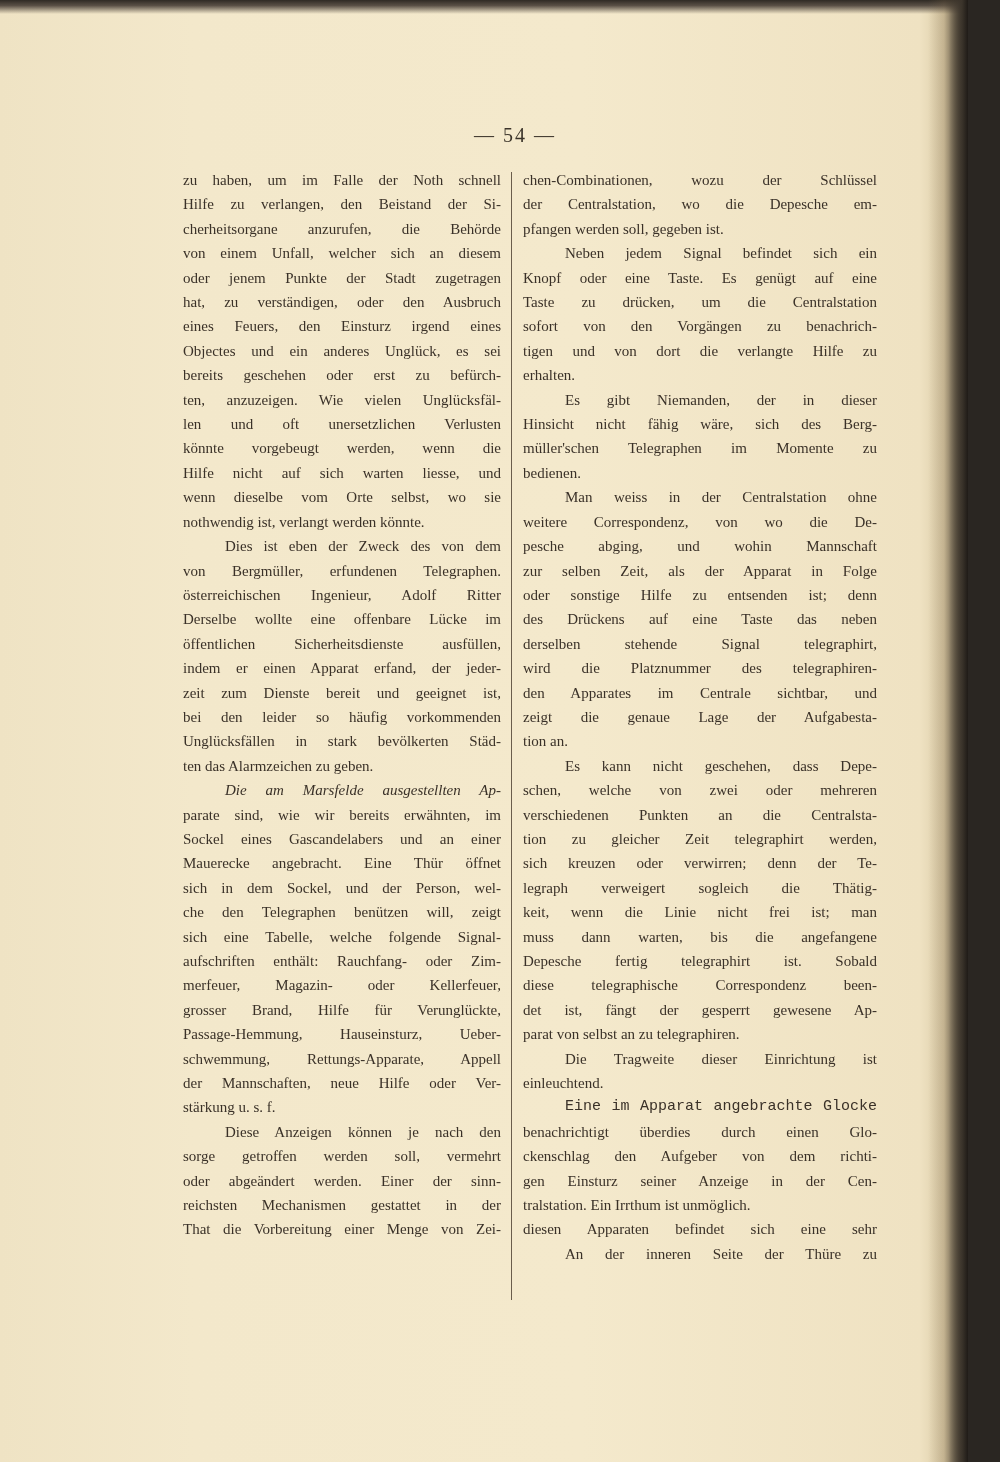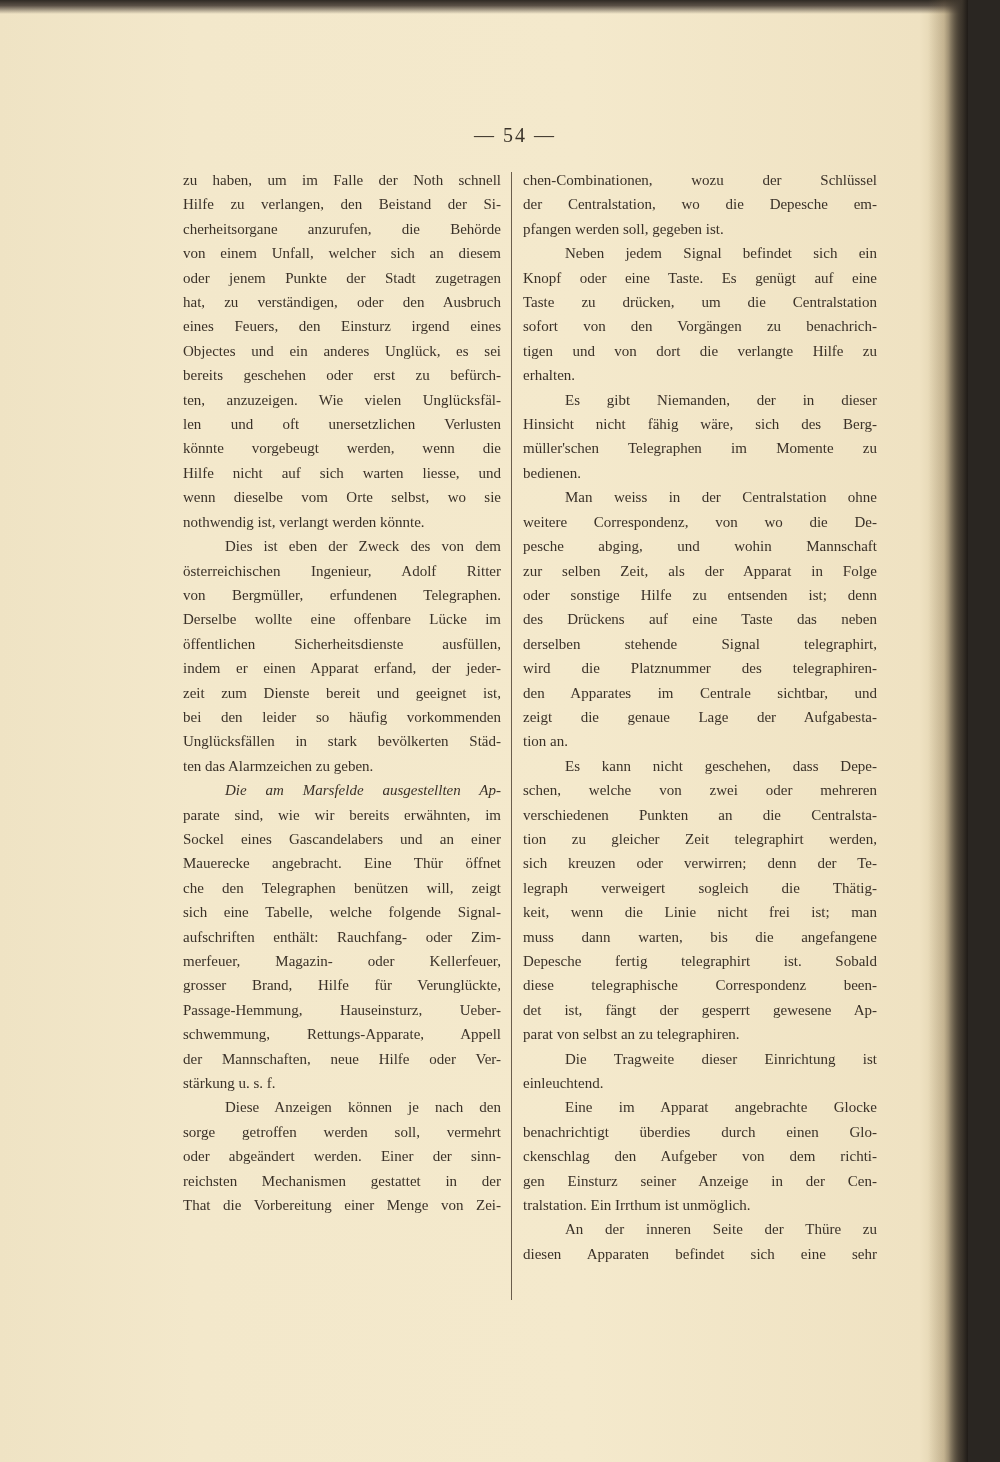--- a/index.html
+++ b/index.html
@@ -60,35 +60,36 @@
         <span class="ln">bereits geschehen oder erst zu befürch-</span>
         <span class="ln">ten, anzuzeigen. Wie vielen Unglücksfäl-</span>
         <span class="ln">len und oft unersetzlichen Verlusten</span>
         <span class="ln">könnte vorgebeugt werden, wenn die</span>
         <span class="ln">Hilfe nicht auf sich warten liesse, und</span>
         <span class="ln">wenn dieselbe vom Orte selbst, wo sie</span>
         <span class="ln last">nothwendig ist, verlangt werden könnte.</span>
       </p>
       <p>
         <span class="ln" style="text-indent: 42px;">Dies ist eben der Zweck des von dem</span>
+        <span class="ln">von Bergmüller, erfundenen Telegraphen.</span>
         <span class="ln">österreichischen Ingenieur, Adolf Ritter</span>
-        <span class="ln">von Bergmüller, erfundenen Telegraphen.</span>
         <span class="ln">Derselbe wollte eine offenbare Lücke im</span>
         <span class="ln">öffentlichen Sicherheitsdienste ausfüllen,</span>
         <span class="ln">indem er einen Apparat erfand, der jeder-</span>
         <span class="ln">zeit zum Dienste bereit und geeignet ist,</span>
         <span class="ln">bei den leider so häufig vorkommenden</span>
         <span class="ln">Unglücksfällen in stark bevölkerten Städ-</span>
         <span class="ln last">ten das Alarmzeichen zu geben.</span>
       </p>
       <p>
         <span class="ln" style="text-indent: 42px; font-style: italic;">Die am Marsfelde ausgestellten Ap-</span>
         <span class="ln">parate sind, wie wir bereits erwähnten, im</span>
         <span class="ln">Sockel eines Gascandelabers und an einer</span>
         <span class="ln">Mauerecke angebracht. Eine Thür öffnet</span>
+        <span class="ln">sich in dem Sockel, und der Person, wel-</span>
         <span class="ln">che den Telegraphen benützen will, zeigt</span>
         <span class="ln">sich eine Tabelle, welche folgende Signal-</span>
         <span class="ln">aufschriften enthält: Rauchfang- oder Zim-</span>
         <span class="ln">merfeuer, Magazin- oder Kellerfeuer,</span>
         <span class="ln">grosser Brand, Hilfe für Verunglückte,</span>
         <span class="ln">Passage-Hemmung, Hauseinsturz, Ueber-</span>
         <span class="ln">schwemmung, Rettungs-Apparate, Appell</span>
         <span class="ln">der Mannschaften, neue Hilfe oder Ver-</span>
         <span class="ln last">stärkung u. s. f.</span>
       </p>
@@ -146,25 +147,25 @@
         <span class="ln">Depesche fertig telegraphirt ist. Sobald</span>
         <span class="ln">diese telegraphische Correspondenz been-</span>
         <span class="ln">det ist, fängt der gesperrt gewesene Ap-</span>
         <span class="ln last">parat von selbst an zu telegraphiren.</span>
       </p>
       <p>
         <span class="ln" style="text-indent: 42px;">Die Tragweite dieser Einrichtung ist</span>
         <span class="ln last">einleuchtend.</span>
       </p>
       <p>
-        <span class="ln" style="text-indent: 42px;">Eine im Apparat angebrachte Glocke</span>
+        <span class="ln" style="text-indent: 42px; font-family: Liberation Mono, monospace;">Eine im Apparat angebrachte Glocke</span>
         <span class="ln">benachrichtigt überdies durch einen Glo-</span>
         <span class="ln">ckenschlag den Aufgeber von dem richti-</span>
         <span class="ln">gen Einsturz seiner Anzeige in der Cen-</span>
         <span class="ln last">tralstation. Ein Irrthum ist unmöglich.</span>
       </p>
       <p>
+        <span class="ln">diesen Apparaten befindet sich eine sehr</span>
         <span class="ln" style="text-indent: 42px;">An der inneren Seite der Thüre zu</span>
-        <span class="ln">diesen Apparaten befindet sich eine sehr</span>
       </p>
     </div>
   <div class="right-edge"></div>
 </div>
 
 </body></html>

